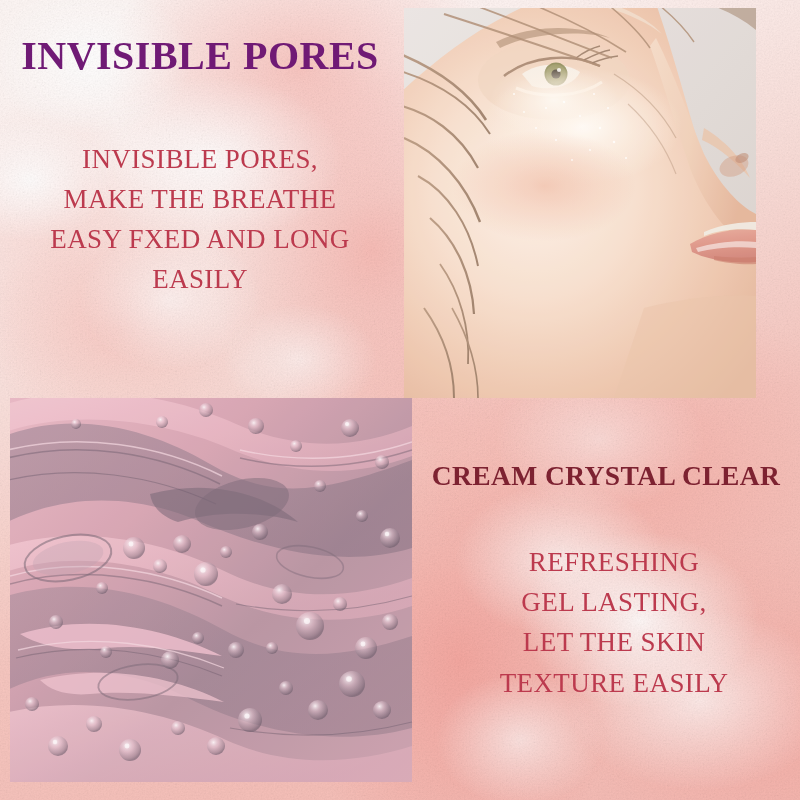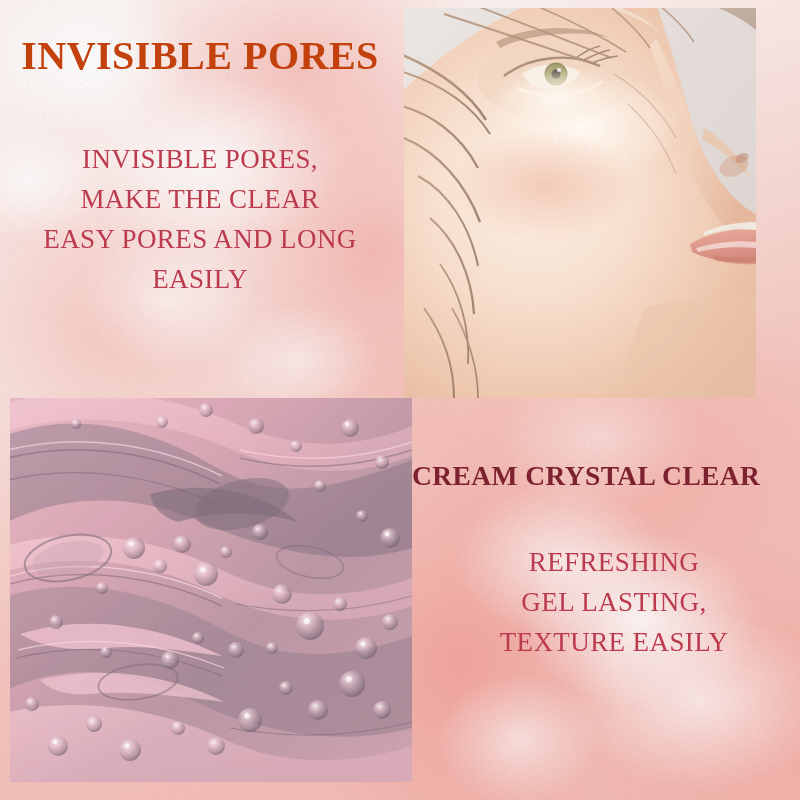--- a/index.html
+++ b/index.html
@@ -70,37 +70,37 @@
     pointer-events: none;
   }
 
   
   .text-block { position: absolute; }
 
   #headline-block { left: 0; top: 36px; width: 400px; text-align: center; }
   .headline {
     font-size: 40px;
     letter-spacing: .5px;
-    color: #c2410c;
+    color: #701a75;
     line-height: 1;
     margin: 0;
     white-space: nowrap;
   }
 
   #body-left-block { left: 0; top: 140px; width: 400px; text-align: center; }
   .body-line {
     font-size: 27px;
     color: #bc3a4e;
     line-height: 1.48;
     letter-spacing: .4px;
     margin: 0;
     white-space: nowrap;
   }
 
-  #subhead-block { left: 412px; top: 462px; width: 388px; text-align: left; }
+  #subhead-block { left: 412px; top: 462px; width: 388px; text-align: center; }
   .subheadline {
     font-size: 27.5px;
     color: #7d2231;
     letter-spacing: .4px;
     line-height: 1;
     margin: 0;
     white-space: nowrap;
   }
 
   #body-right-block { left: 412px; top: 542px; width: 388px; text-align: center; }
@@ -410,28 +410,29 @@
       </g>
     </svg>
   </div>
 
   <div class="text-block" id="headline-block">
     <h1 class="headline">INVISIBLE PORES</h1>
   </div>
 
   <div class="text-block" id="body-left-block">
     <p class="body-line">INVISIBLE PORES,</p>
-    <p class="body-line">MAKE THE CLEAR</p>
-    <p class="body-line">EASY PORES AND LONG</p>
+    <p class="body-line">MAKE THE BREATHE</p>
+    <p class="body-line">EASY FXED AND LONG</p>
     <p class="body-line">EASILY</p>
   </div>
 
   <div class="text-block" id="subhead-block">
     <h2 class="subheadline">CREAM CRYSTAL CLEAR</h2>
   </div>
 
   <div class="text-block" id="body-right-block">
     <p class="body-line-r">REFRESHING</p>
     <p class="body-line-r">GEL LASTING,</p>
+    <p class="body-line-r">LET THE SKIN</p>
     <p class="body-line-r">TEXTURE EASILY</p>
   </div>
 
 </div>
 
 </body></html>

